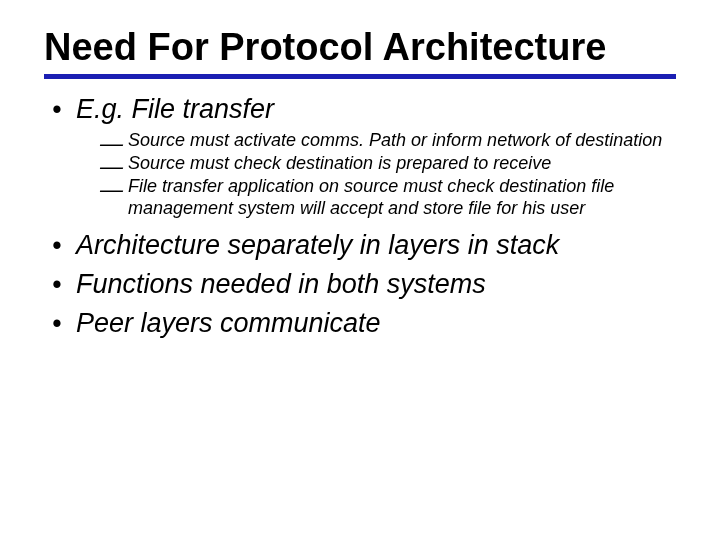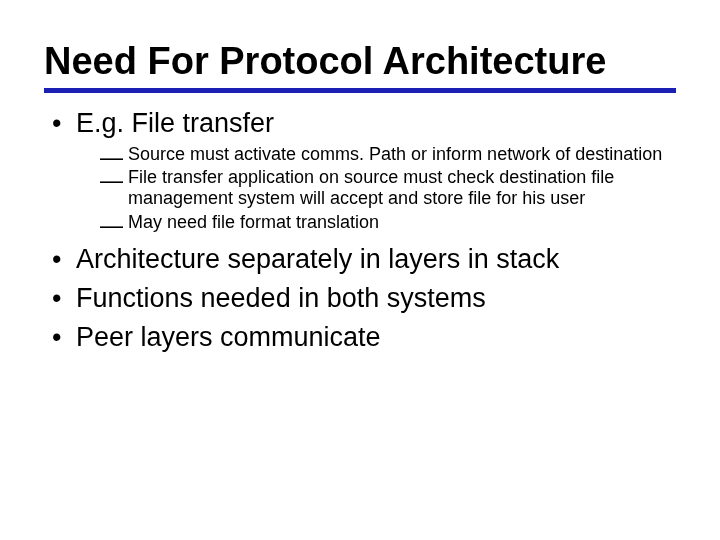--- a/index.html
+++ b/index.html
@@ -8,21 +8,21 @@
     width: 720px;
     height: 540px;
     background: #ffffff;
     font-family: Arial, Helvetica, sans-serif;
     color: #000000;
   }
   .slide {
     box-sizing: border-box;
     width: 720px;
     height: 540px;
-    padding: 42px 44px 20px 44px;
+    padding: 28px 44px 20px 44px;
     border-radius: 6px;
   }
   .title {
     font-family: "Arial Black", Arial, sans-serif;
     font-weight: 900;
     font-size: 38px;
     letter-spacing: 0px;
     margin: 0 0 2px 0;
     line-height: 1.05;
   }
@@ -35,20 +35,21 @@
     list-style: none;
     margin: 0;
     padding: 0 0 0 4px;
   }
   ul.level1 > li {
     position: relative;
     padding-left: 28px;
     font-size: 27px;
     line-height: 1.22;
     margin-bottom: 6px;
+    font-style: italic;
   }
   ul.level1 > li::before {
     content: "•";
     position: absolute;
     left: 4px;
     top: 0;
     font-size: 27px;
   }
   ul.level2 {
     list-style: none;
@@ -74,21 +75,21 @@
 <body>
 
 <div class="slide">
   <h1 class="title">Need For Protocol Architecture</h1>
   <hr class="title-rule">
   <ul class="level1">
     <li>
       <span>E.g. File transfer</span>
       <ul class="level2">
         <li><span>Source must activate comms. Path or inform network of destination</span></li>
+        <li><span>Source must check destination is prepared to receive</span></li>
         <li><span>File transfer application on source must check destination file management system will accept and store file for his user</span></li>
-        <li><span>May need file format translation</span></li>
       </ul>
     </li>
     <li><span>Architecture separately in layers in stack</span></li>
     <li><span>Functions needed in both systems</span></li>
     <li><span>Peer layers communicate</span></li>
   </ul>
 </div>
 
 </body></html>

